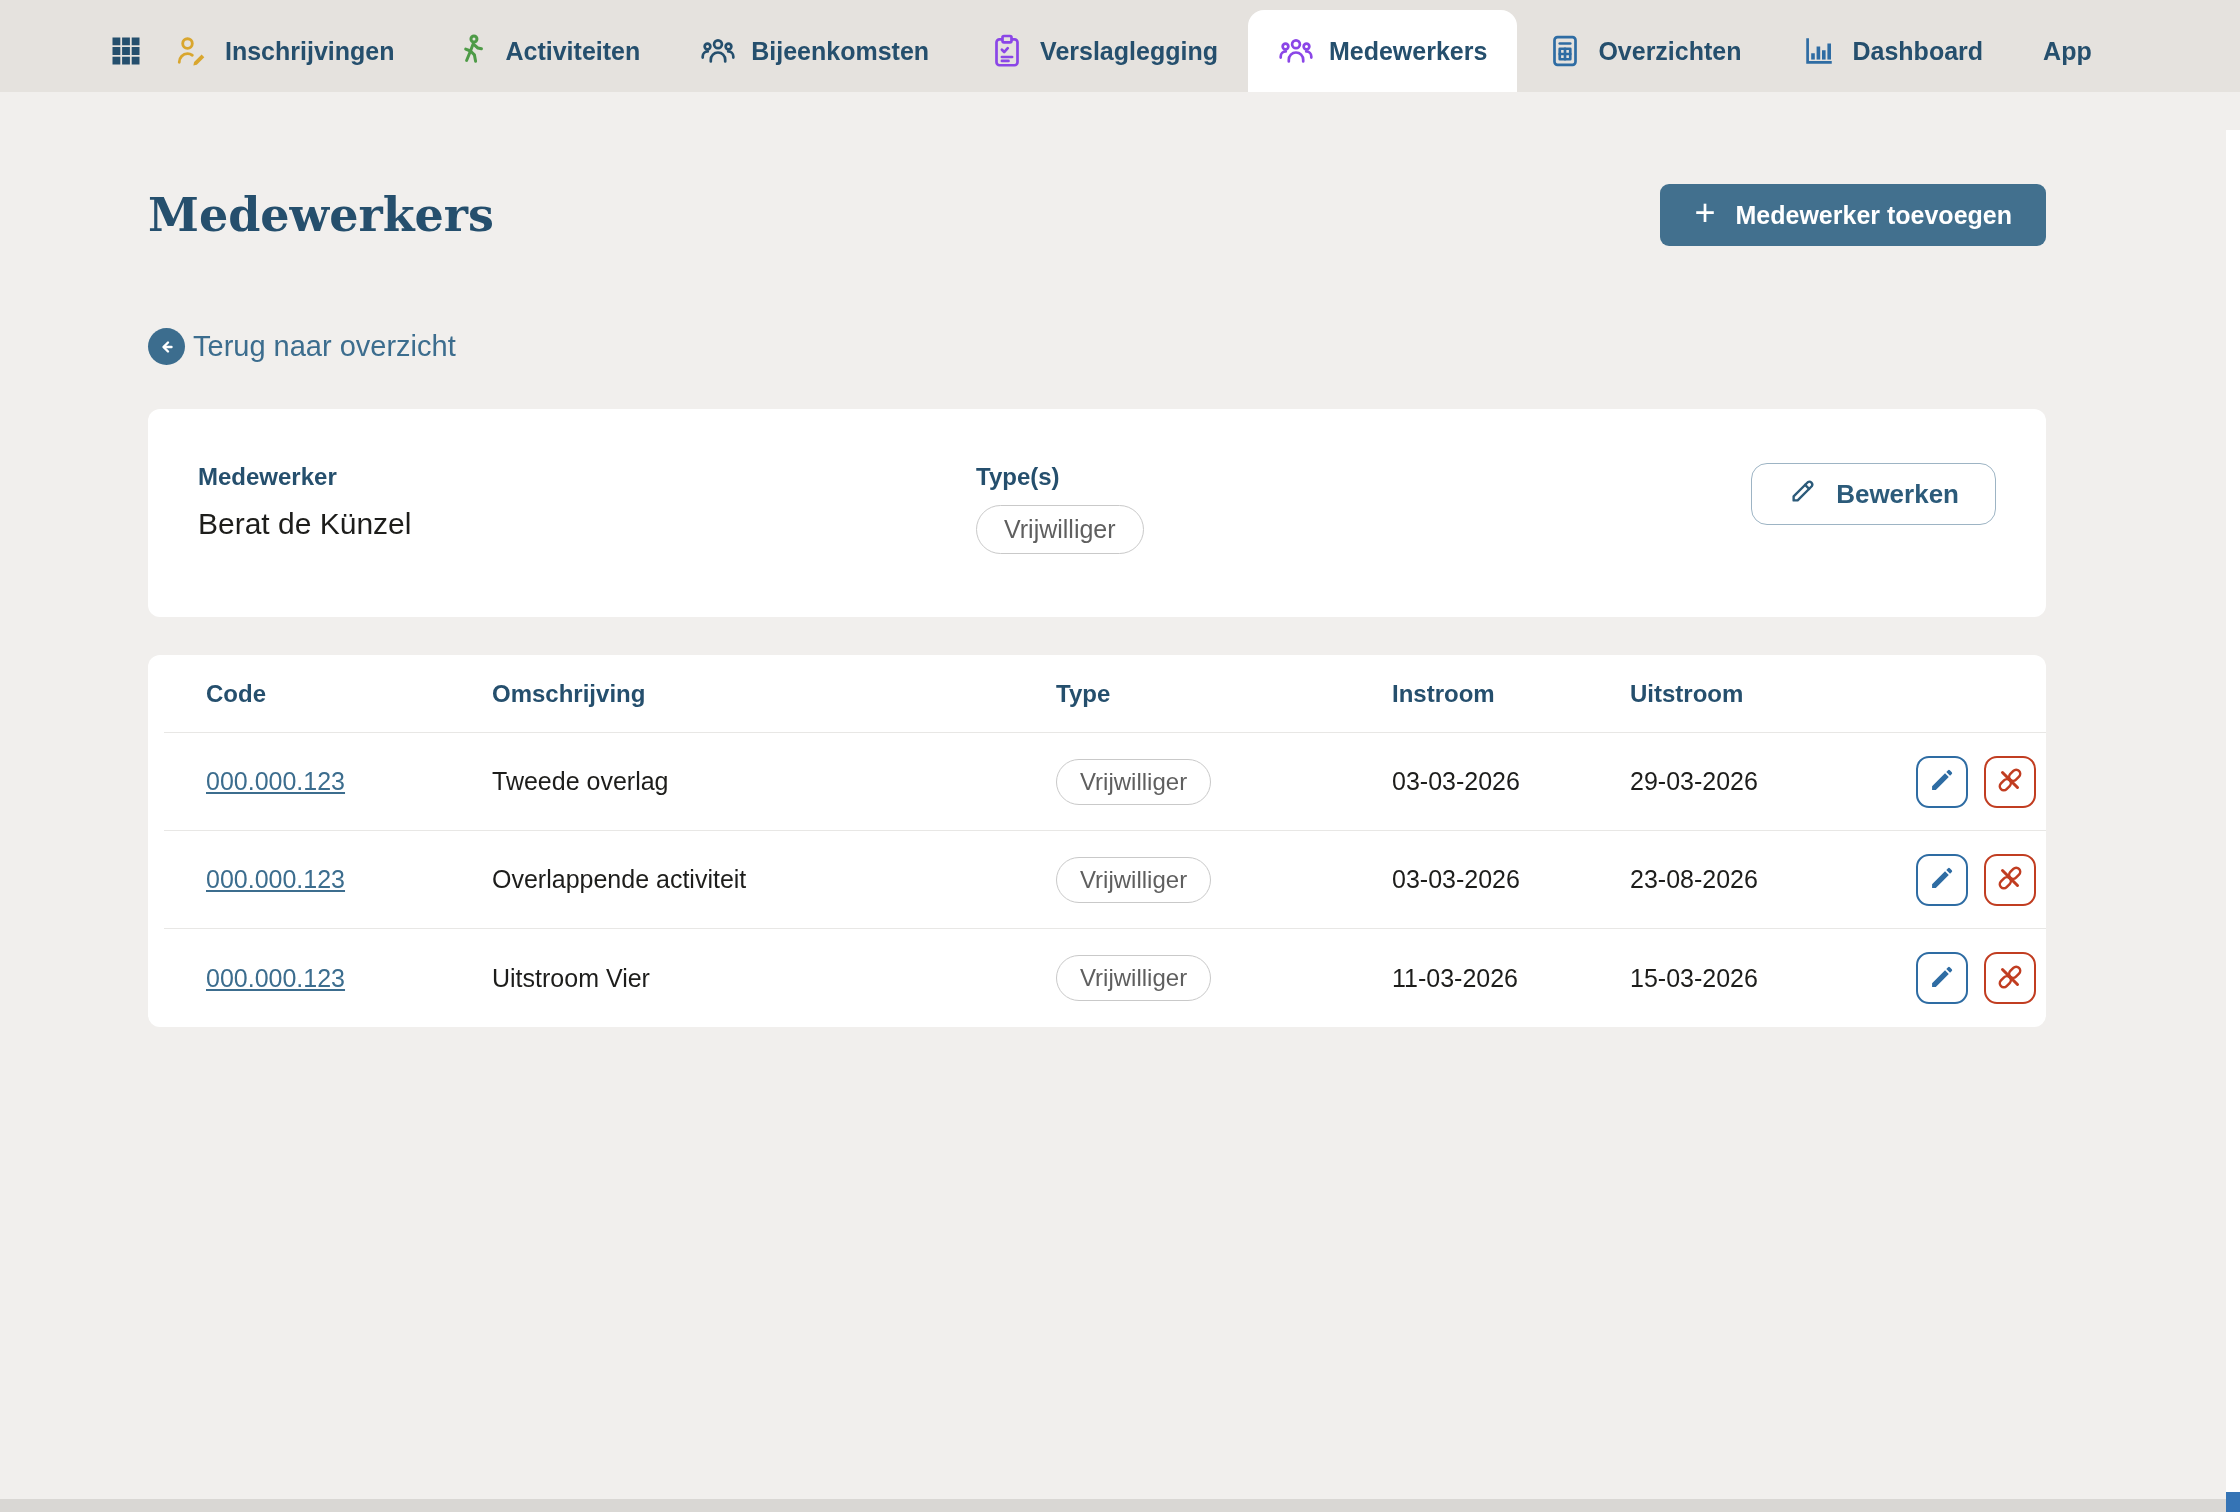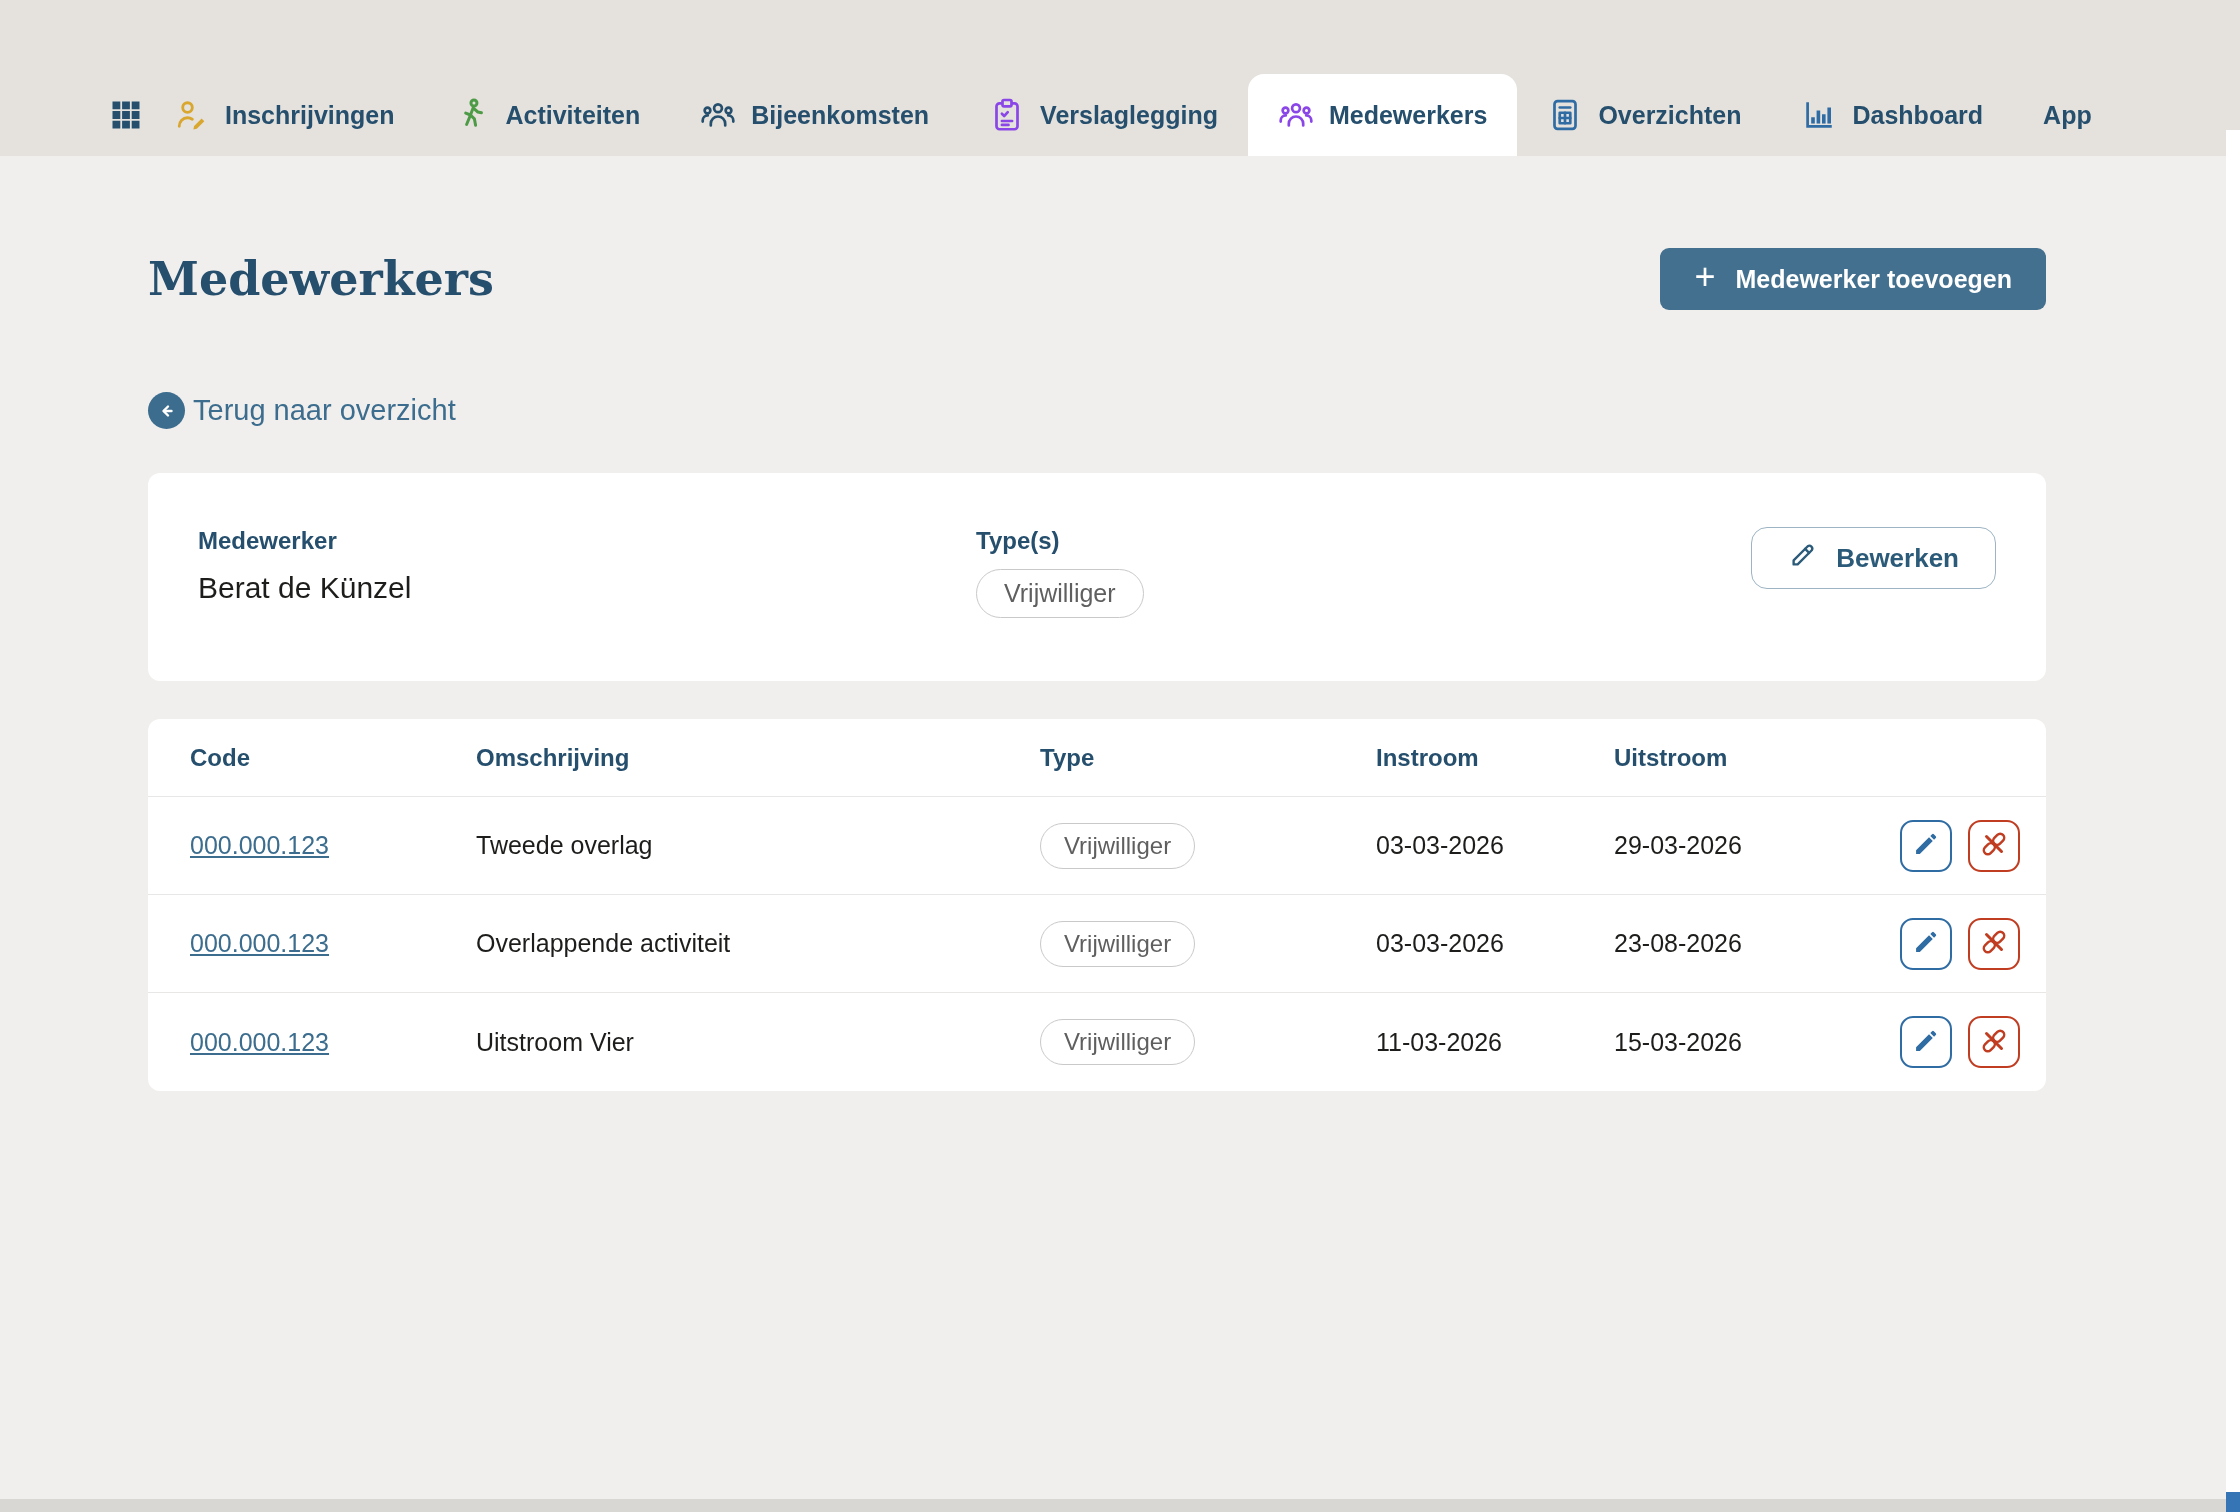--- a/index.html
+++ b/index.html
@@ -5,21 +5,21 @@
   :root{
     --page-bg:#f1efed; --nav-bg:#e5e2de; --dark-blue:#254f6d; --slate:#3c6d8e;
     --slate-button:#42708e; --green:#3f9142; --green-border:#8cc98c;
     --chip-border:#c9c9c9; --chip-text:#5f5f5f; --action-blue:#2e6ca3;
     --action-red:#c13d21; --gold:#d9a62e; --nav-green:#4e9b47; --purple:#8b46e7;
     --doc-blue:#2e6ca3; --text-dark:#1d1d1b; --border-light:#e8e7e5;
   }
   *{box-sizing:border-box}
   body{margin:0;width:2240px;height:1512px;background:var(--page-bg);
        font-family:"Liberation Sans",sans-serif;position:relative;overflow:hidden;}
-  .topnav{height:156px;background:var(--nav-bg);display:flex;align-items:flex-end;
+  .topnav{height:92px;background:var(--nav-bg);display:flex;align-items:flex-end;
           justify-content:space-between;padding:0 150px 0 108px;}
   .grid-btn{height:82px;display:flex;align-items:center;background:none;border:none;padding:0;cursor:pointer;}
   .nav-item{height:82px;display:flex;align-items:center;gap:15px;padding:0 30px;
             color:var(--dark-blue);font-size:25px;font-weight:700;cursor:pointer;white-space:nowrap;}
   .nav-item.active{background:#fff;border-radius:16px 16px 0 0;}
   .nav-ic{display:flex;align-items:center;}
   .content{width:1898px;margin-left:148px;padding-top:92px;}
   .page-head{display:flex;justify-content:space-between;align-items:center;}
   h1{margin:0;font-family:"DejaVu Serif",serif;font-weight:700;font-size:46px;color:var(--dark-blue);}
   .btn-primary{height:62px;padding:0 34px;background:var(--slate-button);color:#fff;border:none;
@@ -41,21 +41,21 @@
   .emp-col2 .chip{margin-top:14px;}
   .btn-outline{height:62px;padding:0 36px;display:flex;align-items:center;gap:18px;background:#fff;
                border:1.5px solid #9db4c4;border-radius:16px;color:#2c5b7a;font-size:26px;font-weight:700;
                font-family:inherit;cursor:pointer;}
   .section-head{margin-top:78px;display:flex;align-items:center;}
   h2{margin:0;font-size:34px;font-weight:400;color:var(--dark-blue);}
   .count-badge{margin-left:28px;width:47px;height:47px;border:2px solid #bbbbbb;border-radius:50%;
                display:flex;align-items:center;justify-content:center;color:#999;font-size:26px;}
   .btn-green{margin-left:auto;height:58px;padding:0 42px;background:#fff;border:2px solid var(--green-border);
              border-radius:10px;color:var(--green);font-size:25px;font-weight:700;font-family:inherit;cursor:pointer;}
-  .table-card{margin-top:38px;overflow:hidden;}
+  .table-card{margin-top:38px;overflow:hidden;padding-left:16px;}
   .trow{display:grid;grid-template-columns:286px 564px 336px 238px 286px 1fr;align-items:center;
         padding:0 28px 0 42px;}
   .thead{height:78px;font-size:24px;font-weight:700;color:var(--dark-blue);border-bottom:1px solid var(--border-light);}
   .tbody-row{height:98px;font-size:25px;color:var(--text-dark);border-bottom:1px solid var(--border-light);}
   .tbody-row:last-child{border-bottom:none;}
   .code-link{color:var(--slate);text-decoration:underline;cursor:pointer;}
   .tchip{height:46px;font-size:24px;padding:0 23px;}
   .actions{display:flex;gap:16px;justify-content:flex-end;}
   .action-btn{width:52px;height:52px;border-radius:13px;background:#fff;display:flex;align-items:center;
               justify-content:center;padding:0;cursor:pointer;}

